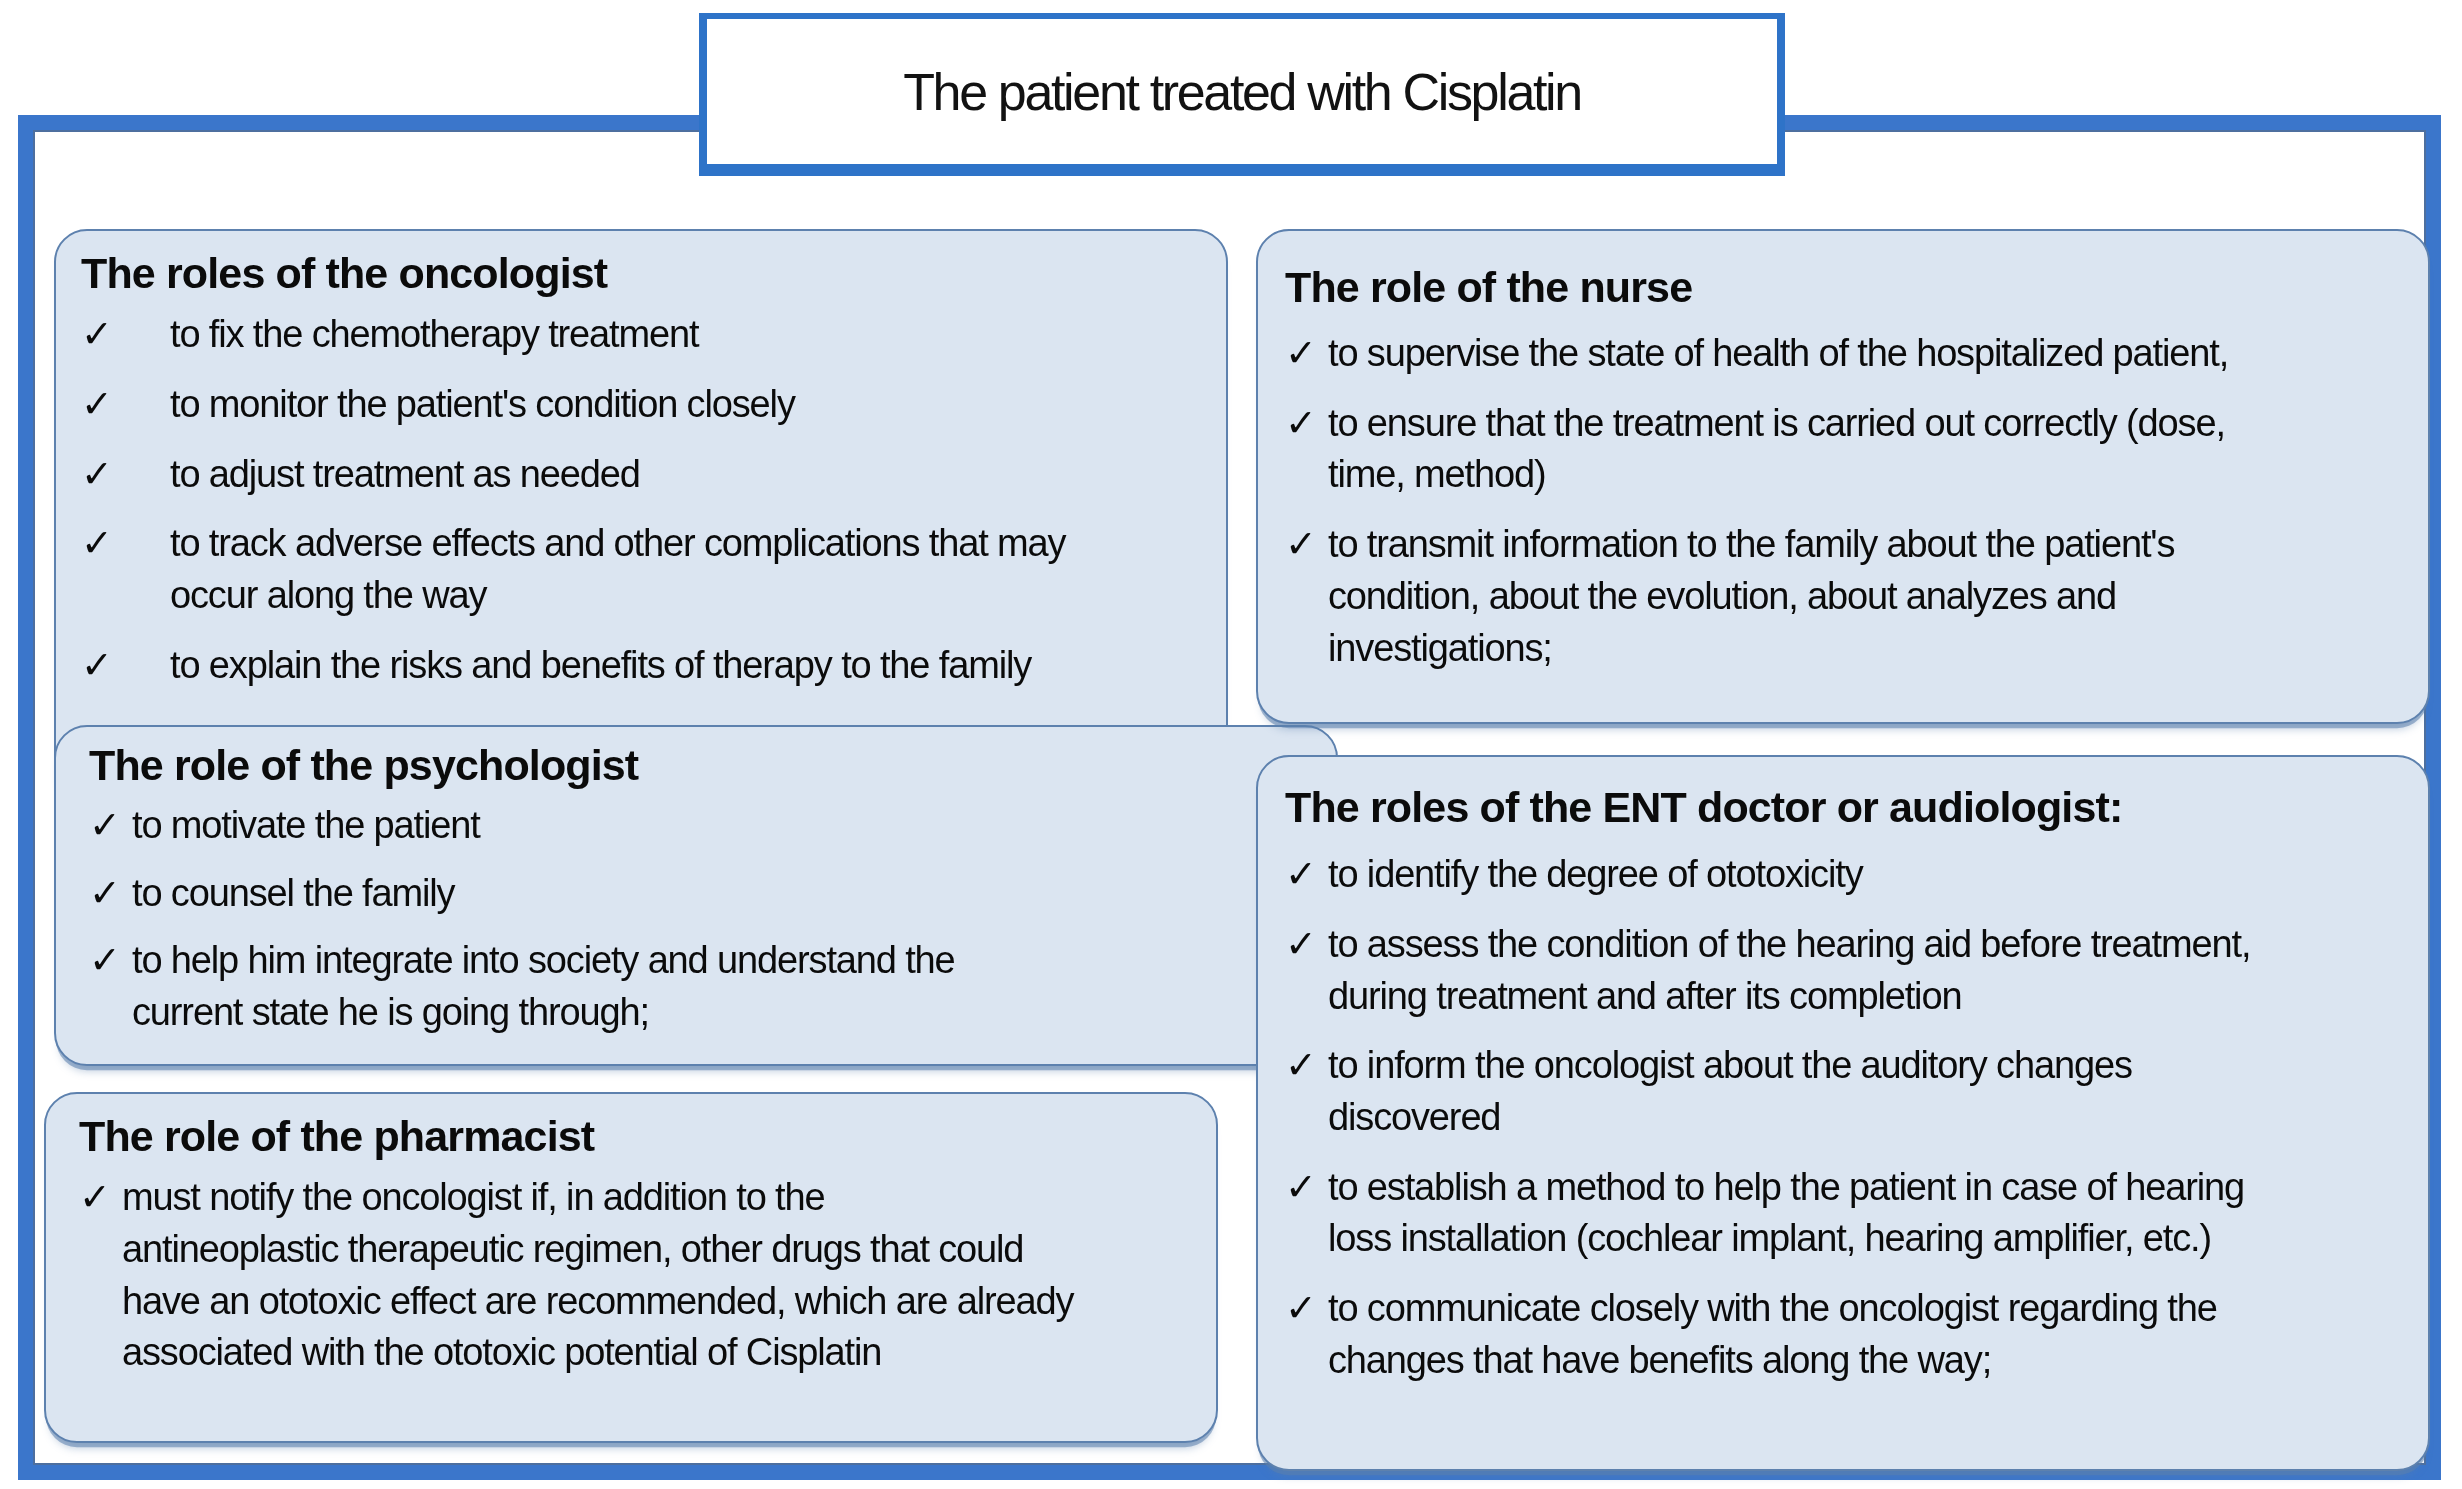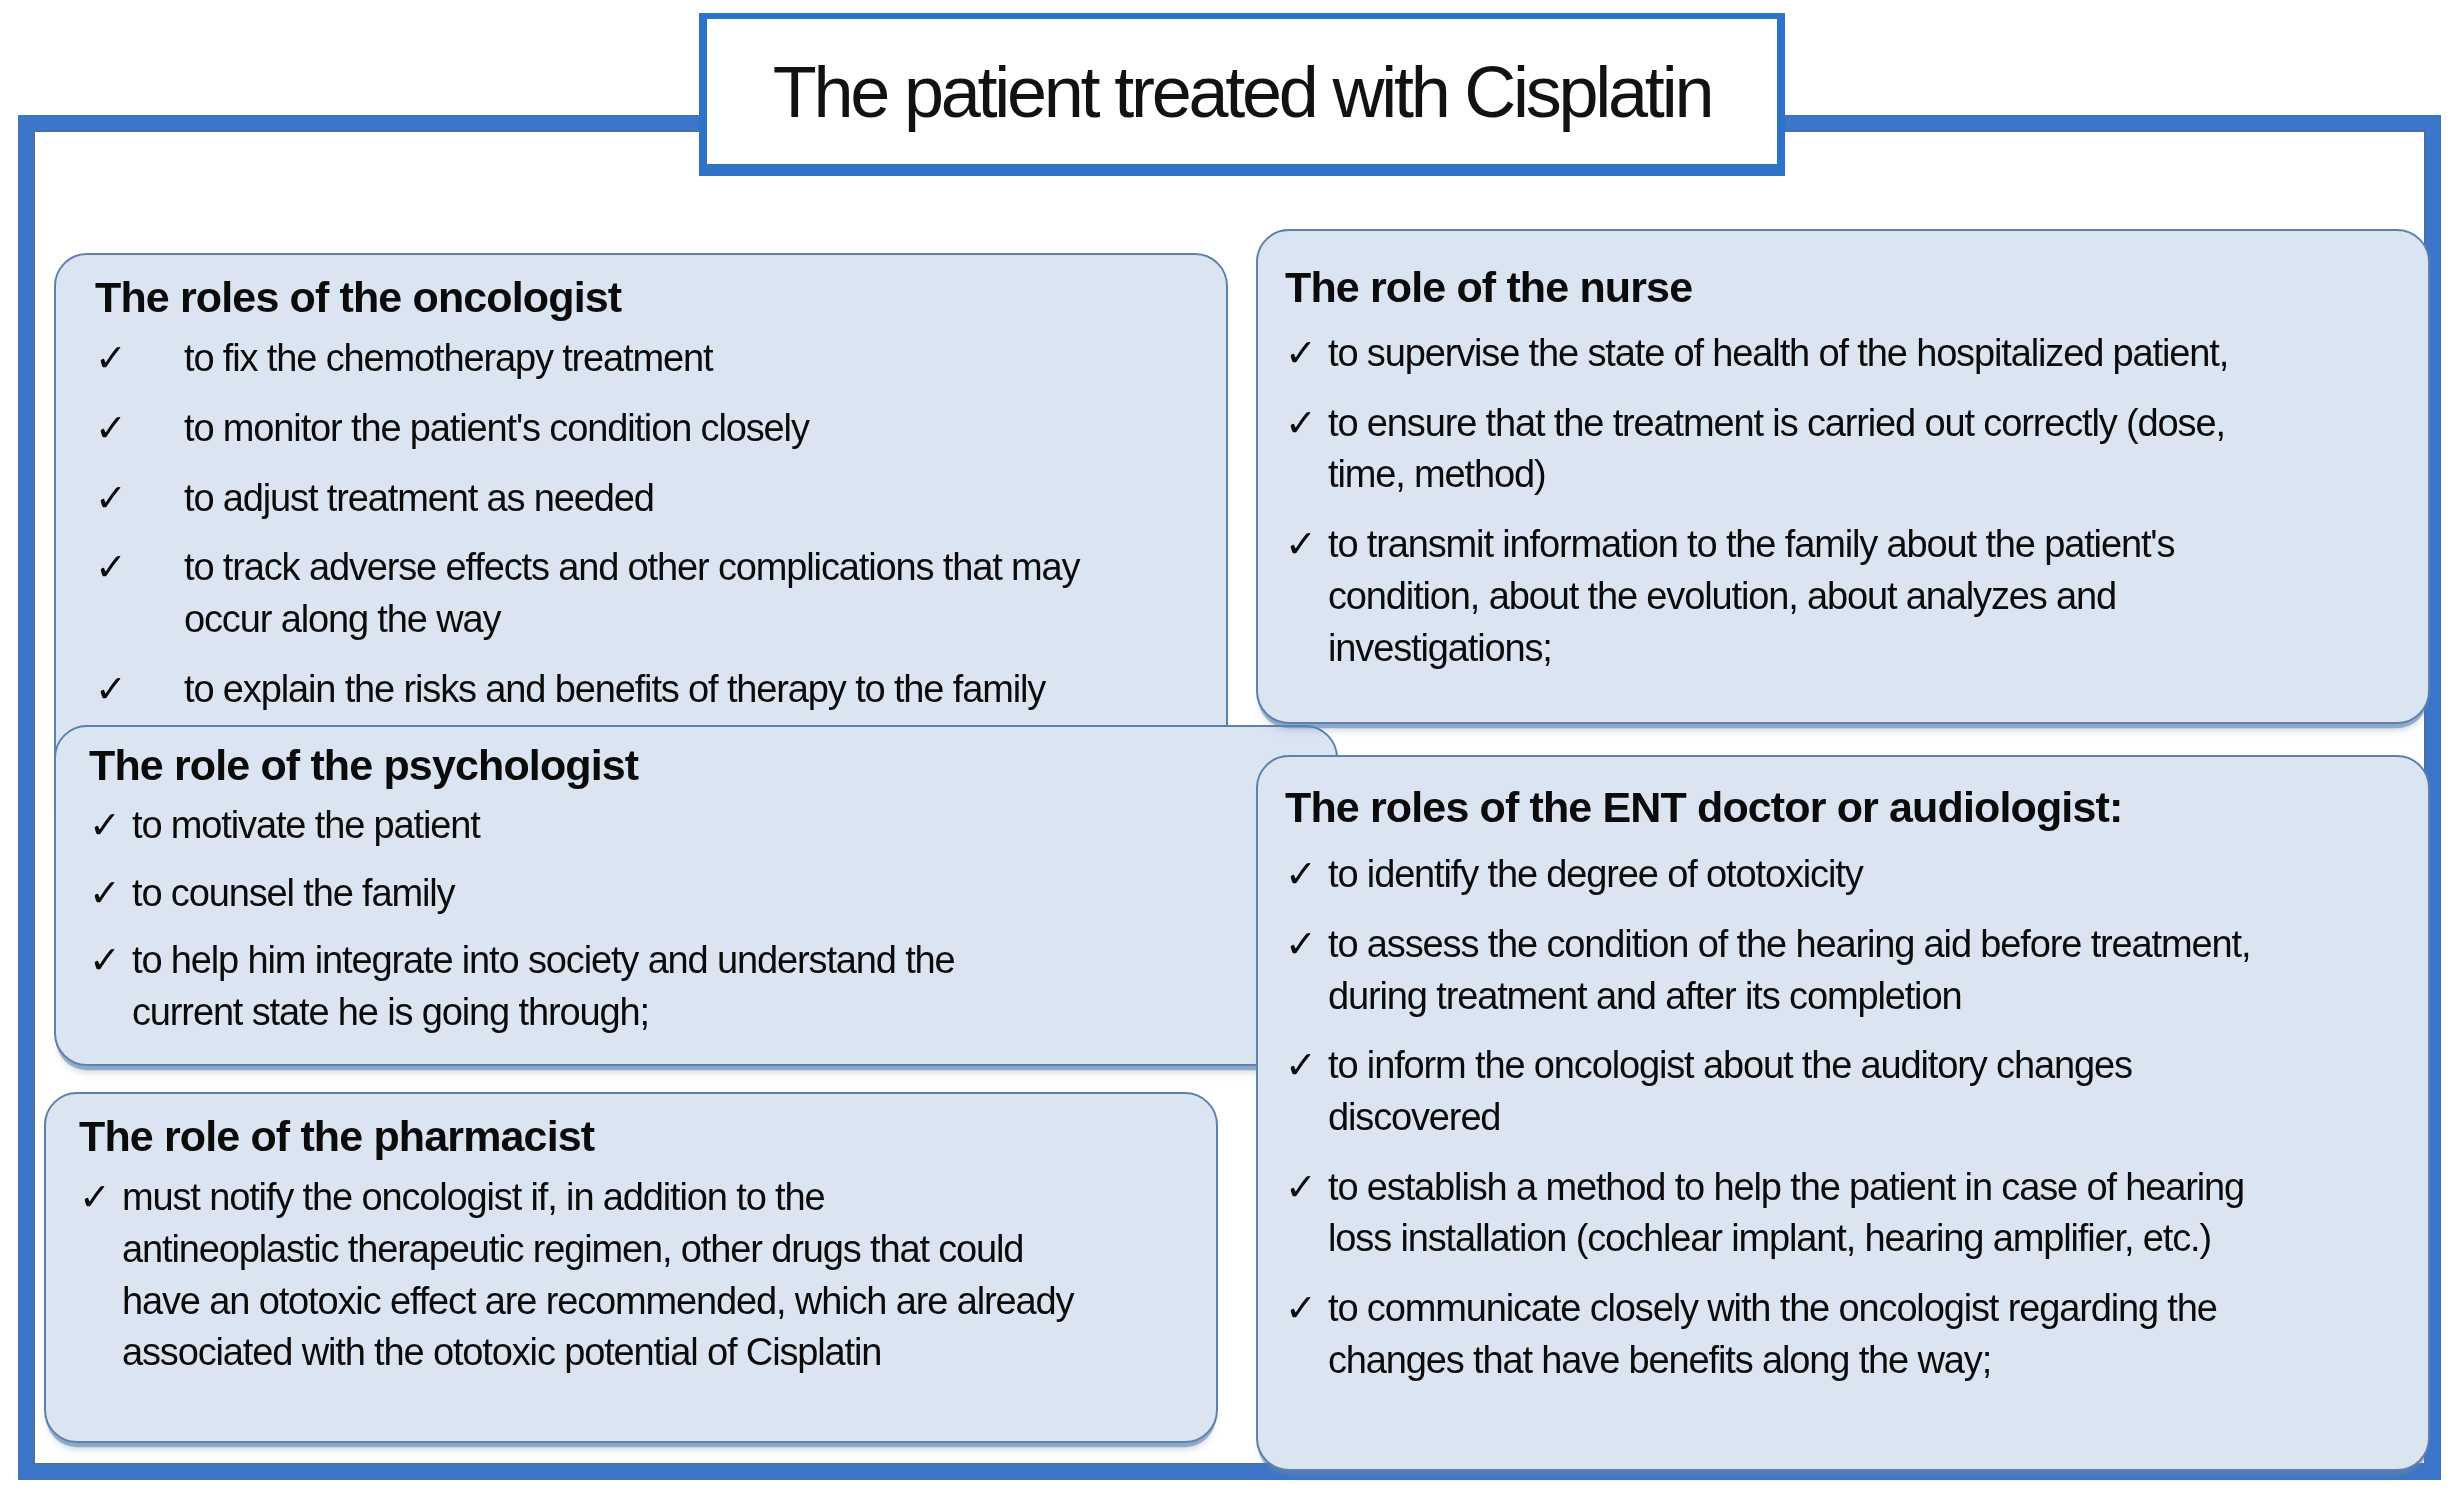--- a/index.html
+++ b/index.html
@@ -16,21 +16,21 @@
   }
 
   
   .title-box {
     position: absolute; left: 699px; top: 13.4px; width: 1086px; height: 163px;
     box-sizing: border-box; background: #ffffff;
     border: solid #2e73c8; border-width: 6.7px 8.5px 12px 8.5px;
     display: flex; align-items: center; justify-content: center; z-index: 3;
   }
   .title-text {
-    font-size: 72px; letter-spacing: -0.045em; color: #121212; font-weight: 500;
+    font-size: 52px; letter-spacing: -0.045em; color: #121212; font-weight: 500;
     white-space: nowrap;
   }
 
   
   .role-box {
     position: absolute; box-sizing: border-box; z-index: 2;
     background: #dbe5f1; border: 2.4px solid #5d81ae; border-radius: 33px;
     box-shadow: 0 6px 0 -1.8px rgba(91,128,173,0.55), 0 11px 8.5px -6px rgba(91,128,173,0.4);
     color: #0b0b0b; overflow: hidden;
   }
@@ -38,21 +38,21 @@
     font-weight: bold; font-size: 43px; letter-spacing: -0.02em; line-height: 1.25;
   }
   .role-box .txt, .role-box .check {
     font-size: 38px; letter-spacing: -0.03em; line-height: 1.36;
   }
   .items .item { display: flex; align-items: flex-start; }
   .items .check { flex: 0 0 43px; }
   .items .txt { flex: 1 1 auto; white-space: pre-line; }
 
   
-  .box-oncologist   { left: 54px;   top: 229px;  width: 1174px; height: 569px;  padding: 16px 39px; margin-top: 24px; }
+  .box-oncologist   { left: 54px;   top: 229px;  width: 1174px; height: 569px;  padding: 16px 25px; }
   .box-oncologist .heading { margin-bottom: 8.5px; }
   .box-oncologist .items .check { flex: 0 0 89px; }
   .box-oncologist .items .item + .item { margin-top: 18px; }
 
   .box-psychologist { left: 54px;   top: 725px; width: 1284px; height: 341px;  padding: 12px 33px; }
   .box-psychologist .heading { margin-bottom: 7.3px; }
   .box-psychologist .items .item + .item { margin-top: 16px; }
 
   .box-pharmacist   { left: 44px;   top: 1092px; width: 1174px; height: 351px;  padding: 16px 33px; }
   .box-pharmacist .heading { margin-bottom: 8.5px; }

